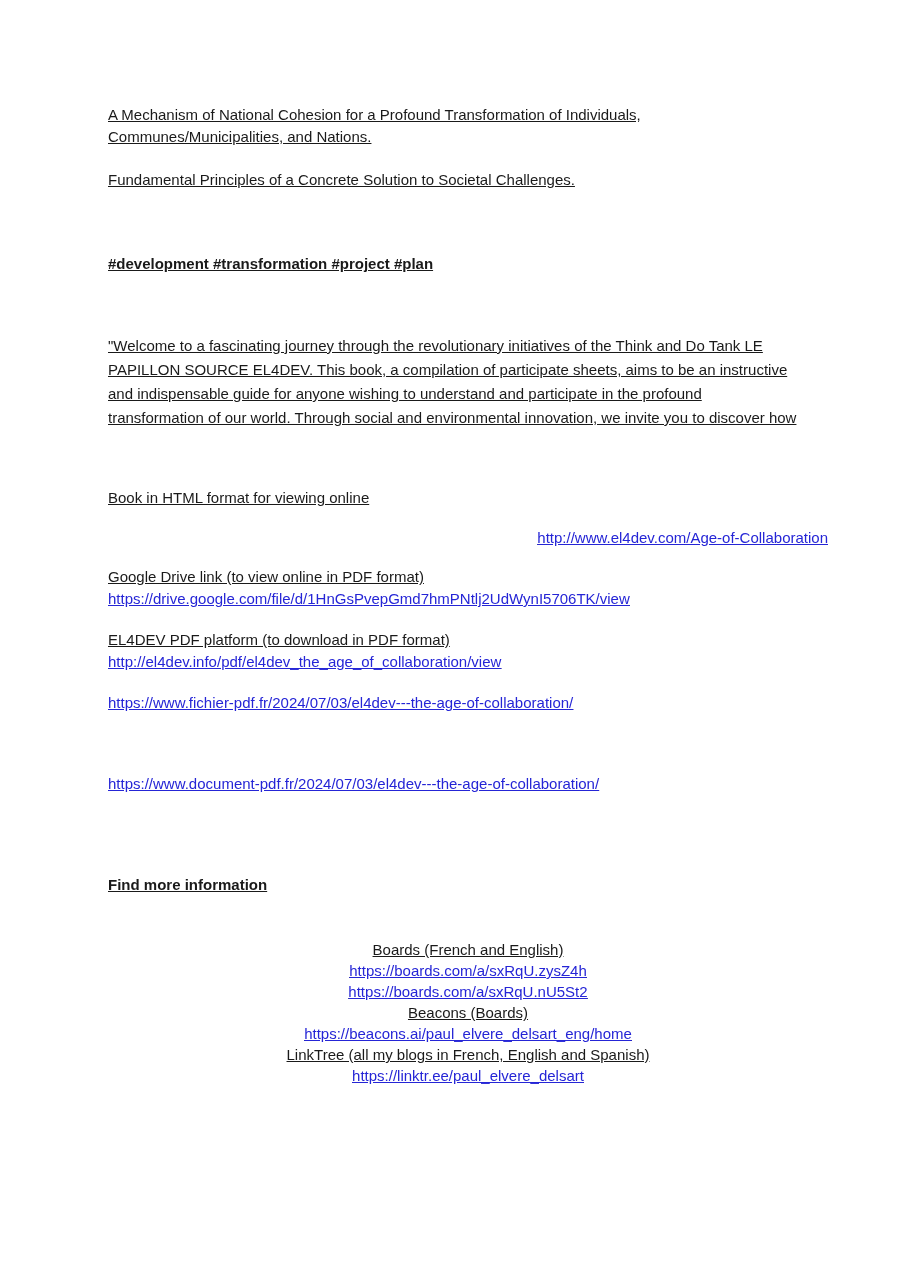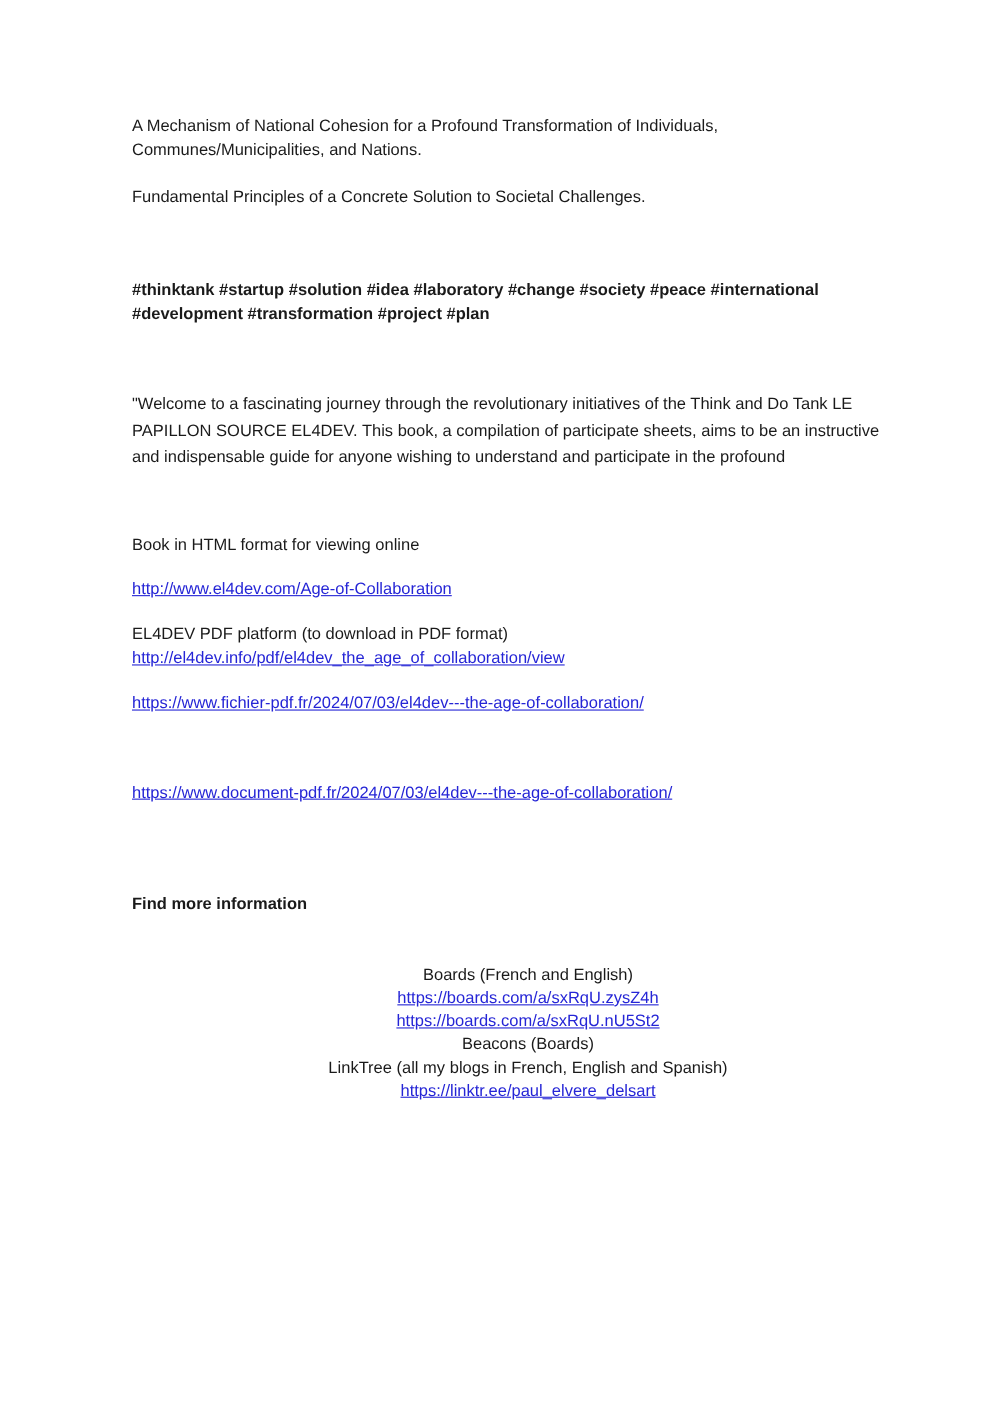--- a/index.html
+++ b/index.html
@@ -11,24 +11,25 @@
     position: relative;
     width: 905px;
     height: 1280px;
     background: #ffffff;
     overflow: hidden;
     font-family: "Liberation Sans", "DejaVu Sans", sans-serif;
     color: #1a1a1a;
   }
   .content {
     position: absolute;
-    left: 120px;
+    left: 108px;
     top: 0;
     width: 720px;
     padding-top: 104px;
+    text-decoration: underline;
   }
   .block {
     margin: 0;
     font-size: 15px;
     line-height: 22px;
     font-weight: 400;
   }
   .line { display: block; }
 
   .bold { font-weight: 700; }
@@ -40,21 +41,21 @@
     color: #2525d6;
     text-decoration: underline;
     cursor: pointer;
     display: block;
   }
 
   .mt-para       { margin-top: 21px; }
   .mt-hashtags   { margin-top: 62px; }
   .mt-quote      { margin-top: 59px; }
   .mt-htmllabel  { margin-top: 57px; }
-  .mt-htmllink   { margin-top: 18px; }
+  .mt-htmllink   { margin-top: 18px; text-align: right; }
   .mt-gdrive     { margin-top: 17px; }
   .mt-el4dev     { margin-top: 19px; }
   .mt-other      { margin-top: 19px; }
   .mt-document   { margin-top: 59px; }
   .mt-findmore   { margin-top: 79px; }
   .mt-moreinfo   { margin-top: 43px; text-align: center; }
 
   .moreinfo { line-height: 21px; }
 </style>
 </head>
@@ -64,36 +65,40 @@
   <div class="content">
 
     <div class="block">
       <span class="line">A Mechanism of National Cohesion for a Profound Transformation of Individuals,</span>
       <span class="line">Communes/Municipalities, and Nations.</span>
     </div>
 
     <div class="block mt-para">Fundamental Principles of a Concrete Solution to Societal Challenges.</div>
 
     <div class="block bold mt-hashtags">
-      <span class="line">#thinktank #startup #solution #idea #laboratory #change #society #peace #international</span>
       <span class="line">#development #transformation #project #plan</span>
     </div>
 
     <div class="block quote mt-quote">
       <span class="line">"Welcome to a fascinating journey through the revolutionary initiatives of the Think and Do Tank LE</span>
       <span class="line">PAPILLON SOURCE EL4DEV. This book, a compilation of participate sheets, aims to be an instructive</span>
       <span class="line">and indispensable guide for anyone wishing to understand and participate in the profound</span>
+      <span class="line">transformation of our world. Through social and environmental innovation, we invite you to discover how</span>
     </div>
 
     <div class="block mt-htmllabel">Book in HTML format for viewing online</div>
 
     <div class="block mt-htmllink">
       <a class="doclink">http://www.el4dev.com/Age-of-Collaboration</a>
     </div>
 
+    <div class="block mt-gdrive">
+      <span class="line">Google Drive link (to view online in PDF format)</span>
+      <a class="doclink">https://drive.google.com/file/d/1HnGsPvepGmd7hmPNtlj2UdWynI5706TK/view</a>
+    </div>
 
     <div class="block mt-el4dev">
       <span class="line">EL4DEV PDF platform (to download in PDF format)</span>
       <a class="doclink">http://el4dev.info/pdf/el4dev_the_age_of_collaboration/view</a>
     </div>
 
     <div class="block mt-other">
       <a class="doclink">https://www.fichier-pdf.fr/2024/07/03/el4dev---the-age-of-collaboration/</a>
     </div>
 
@@ -101,18 +106,19 @@
       <a class="doclink">https://www.document-pdf.fr/2024/07/03/el4dev---the-age-of-collaboration/</a>
     </div>
 
     <div class="block bold mt-findmore">Find more information</div>
 
     <div class="block moreinfo mt-moreinfo">
       <span class="line">Boards (French and English)</span>
       <a class="doclink">https://boards.com/a/sxRqU.zysZ4h</a>
       <a class="doclink">https://boards.com/a/sxRqU.nU5St2</a>
       <span class="line">Beacons (Boards)</span>
+      <a class="doclink">https://beacons.ai/paul_elvere_delsart_eng/home</a>
       <span class="line">LinkTree (all my blogs in French, English and Spanish)</span>
       <a class="doclink">https://linktr.ee/paul_elvere_delsart</a>
     </div>
 
   </div>
 </div>
 
 </body></html>

